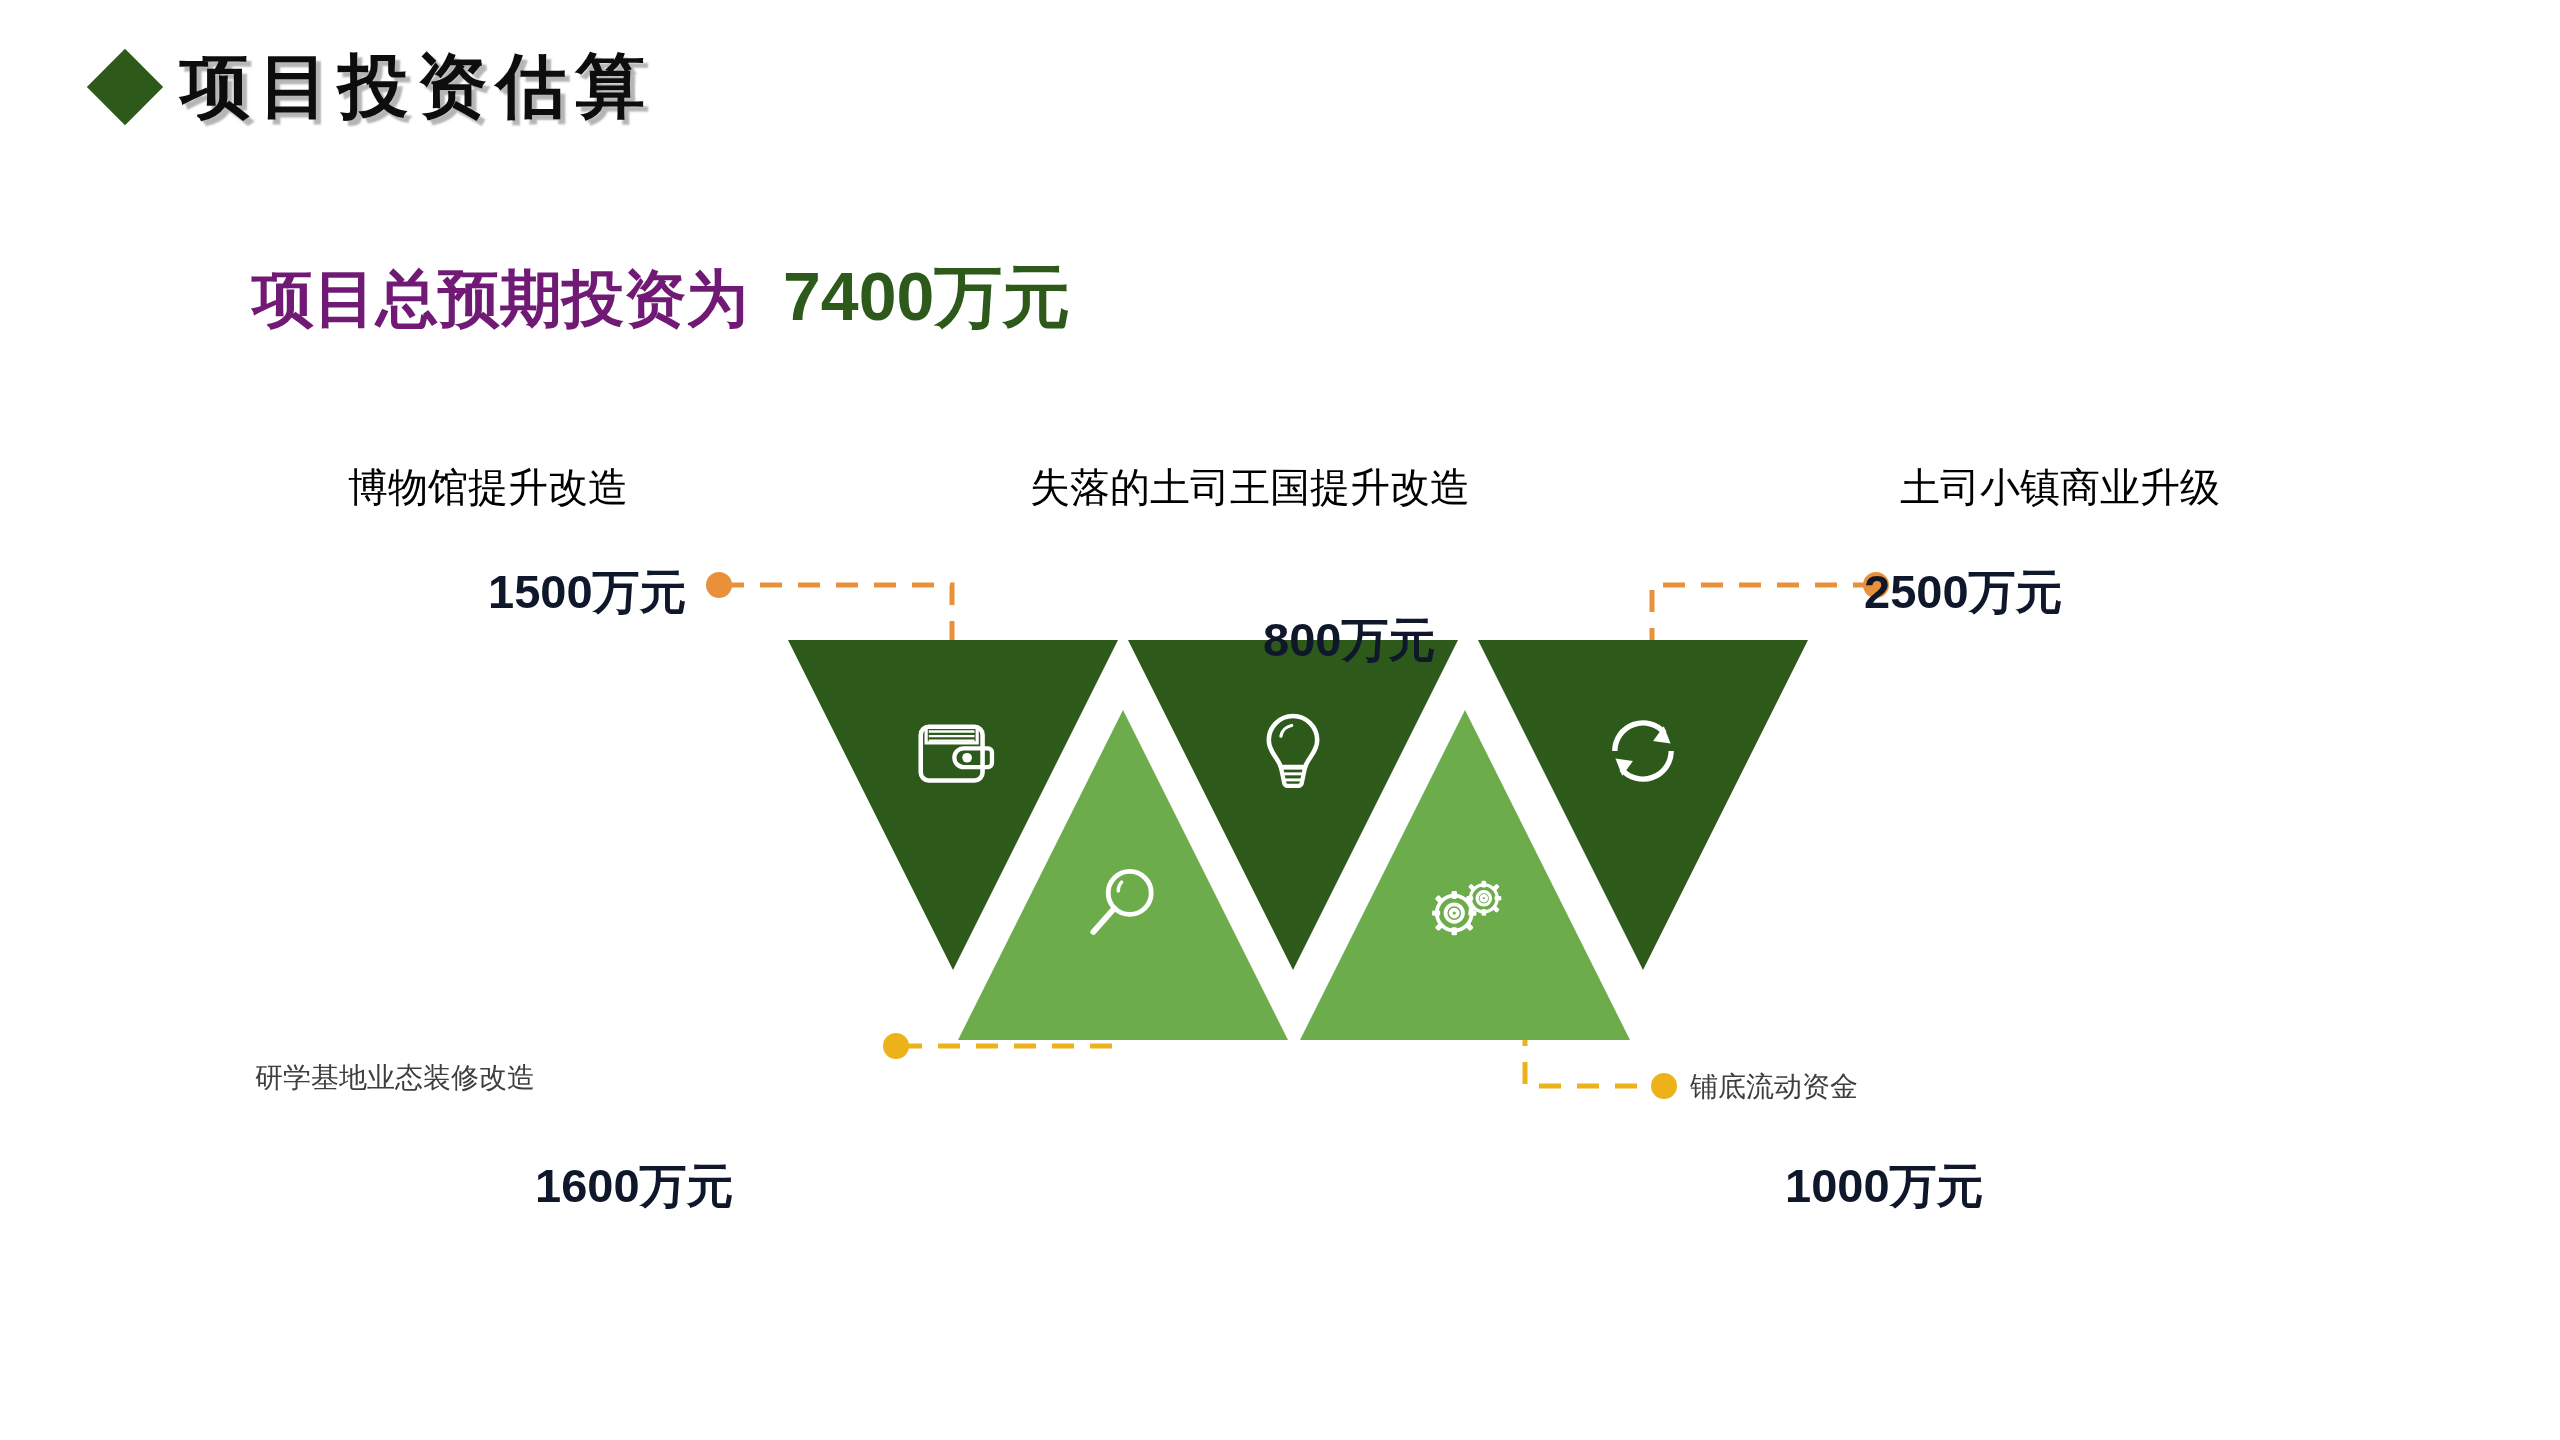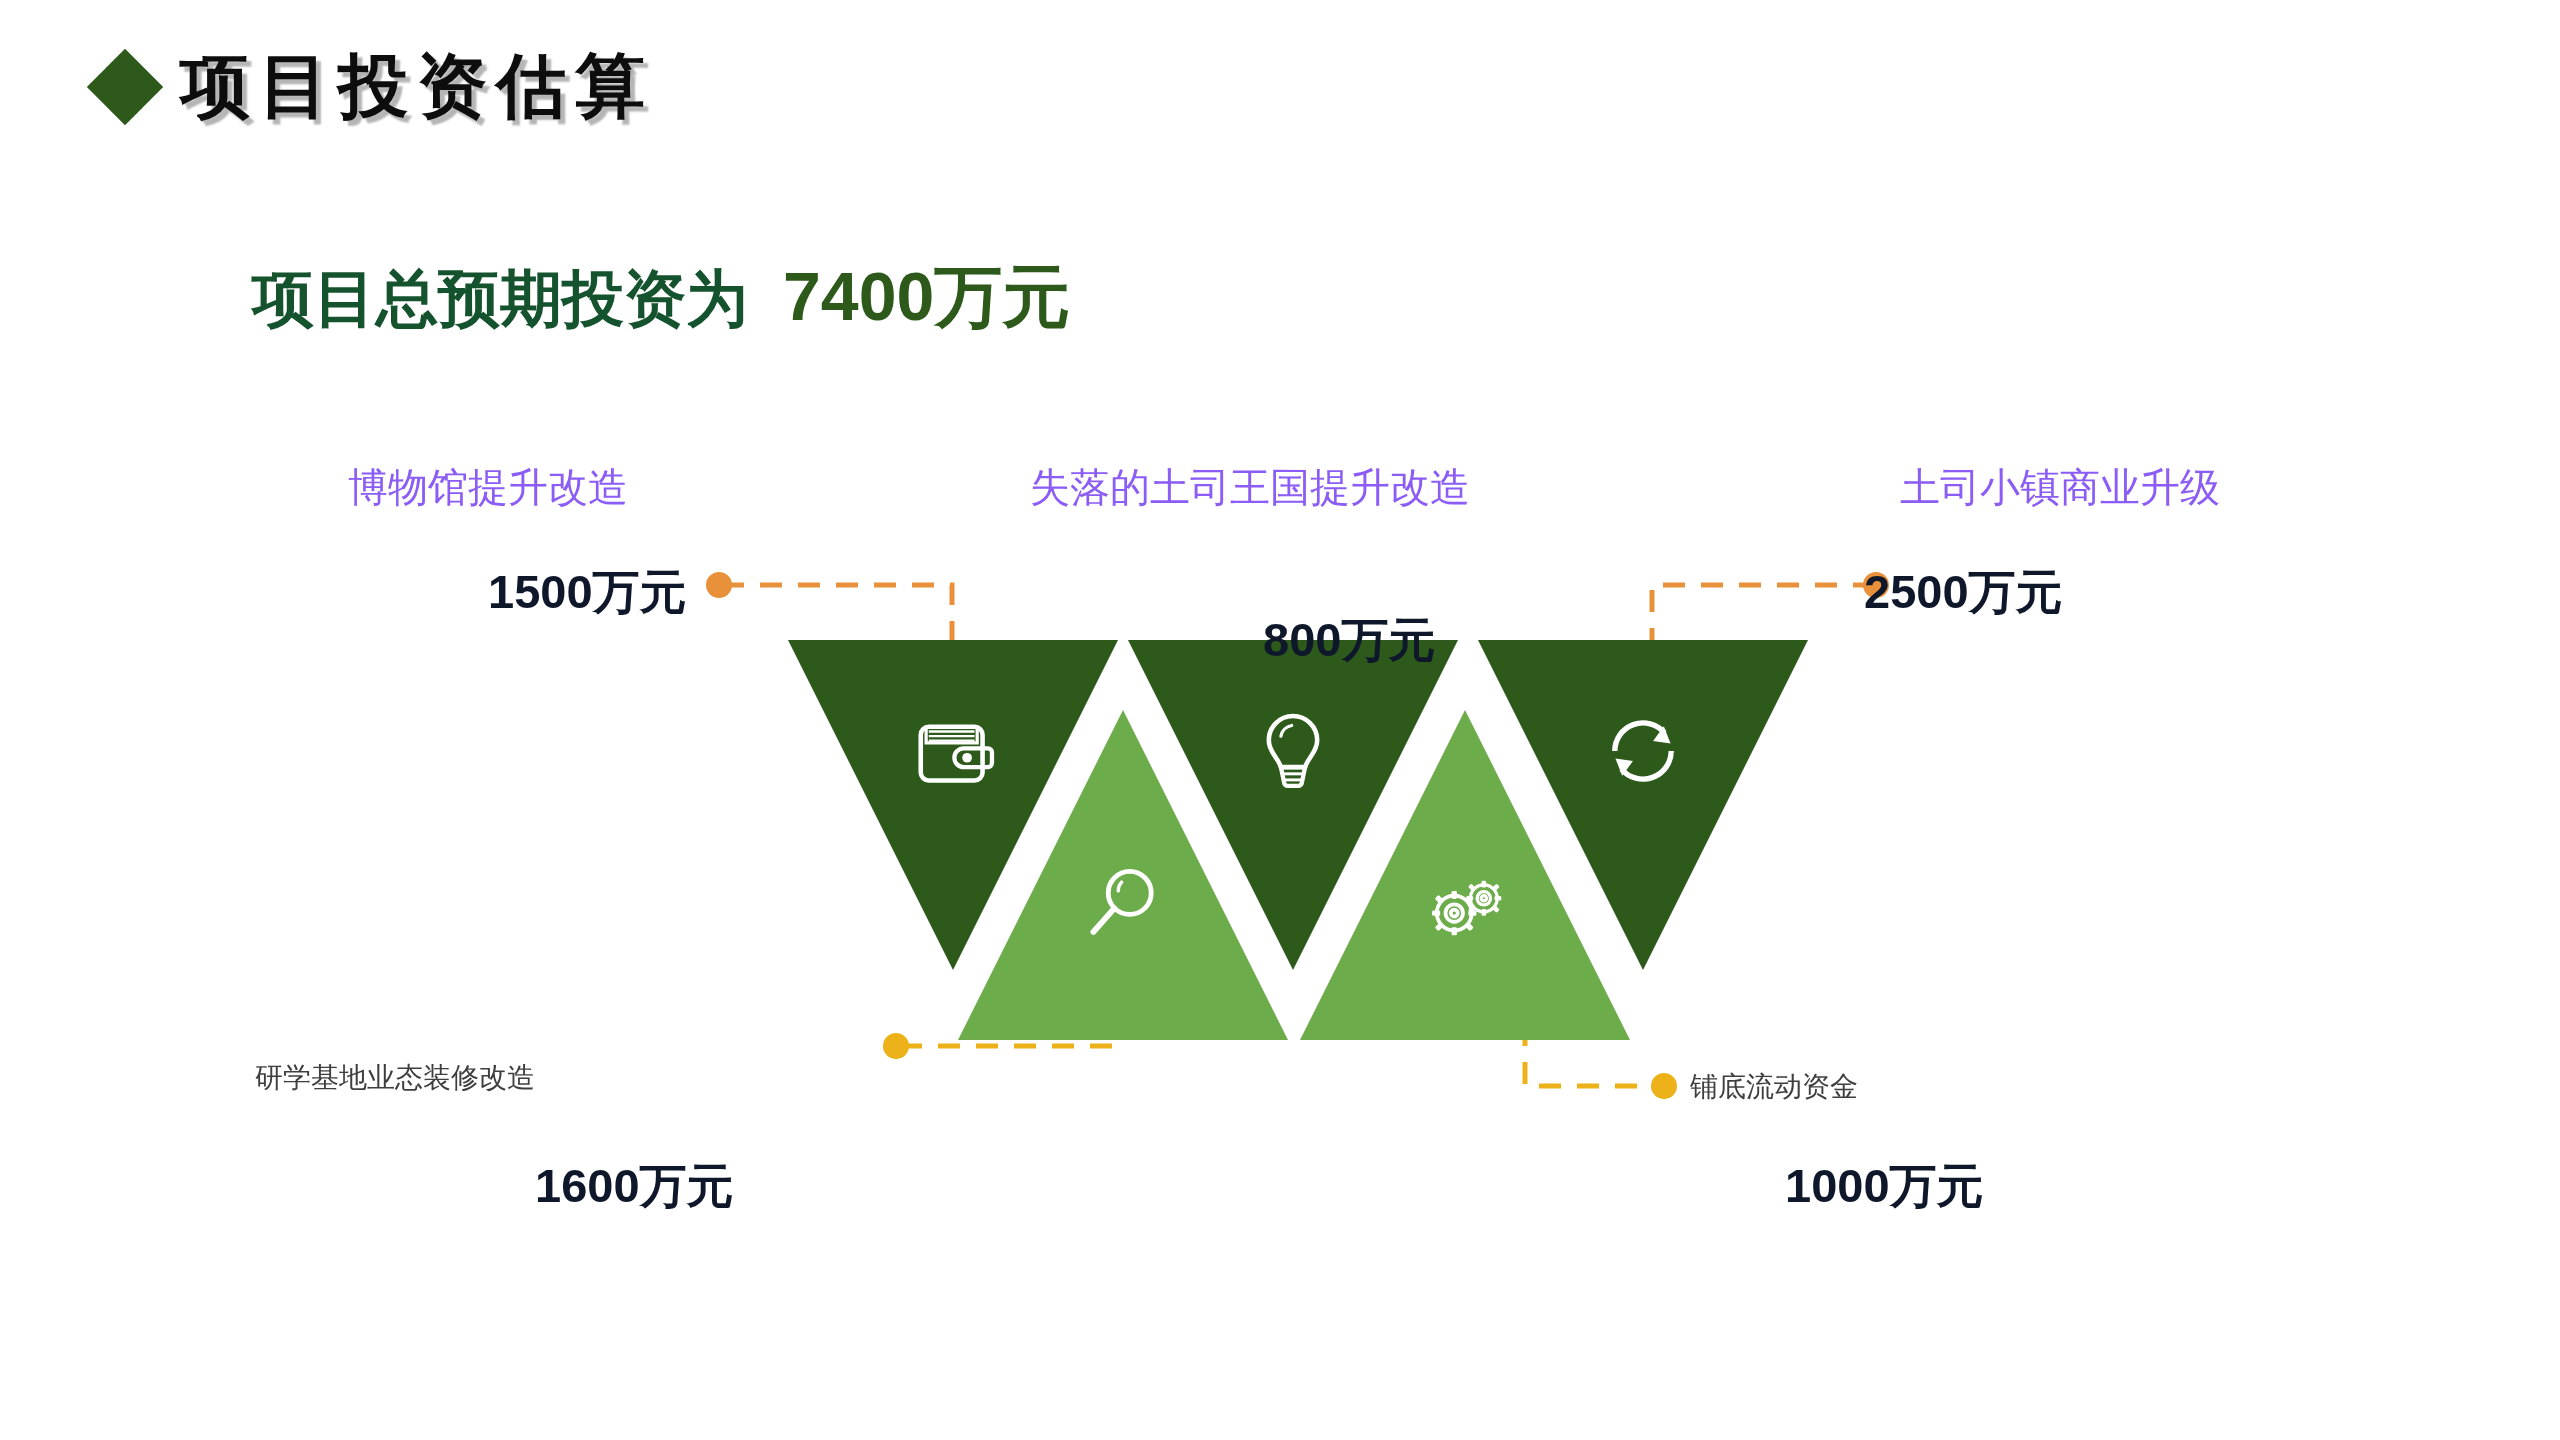--- a/index.html
+++ b/index.html
@@ -55,28 +55,28 @@
   
   .subtitle {
     position: absolute;
     left: 252px;
     top: 262px;
     font-size: 62px;
     font-weight: bold;
     line-height: 1;
     white-space: nowrap;
   }
-  .subtitle .st-black { color: #14532d; }
+  .subtitle .st-black { color: #701a75; }
   .subtitle .st-green { color: #2d5a1b; font-size: 68px; margin-left: 35px; }
 
   
   .cat-label {
     position: absolute;
     font-size: 40px;
-    color: #8b5cf6;
+    color: #000000;
     white-space: nowrap;
     line-height: 1;
   }
   .cat-label.l1 { left: 348px;  top: 467px; }
   .cat-label.l2 { left: 1030px; top: 467px; }
   .cat-label.l3 { left: 1900px; top: 467px; }
 
   
   .amount {
     position: absolute;

